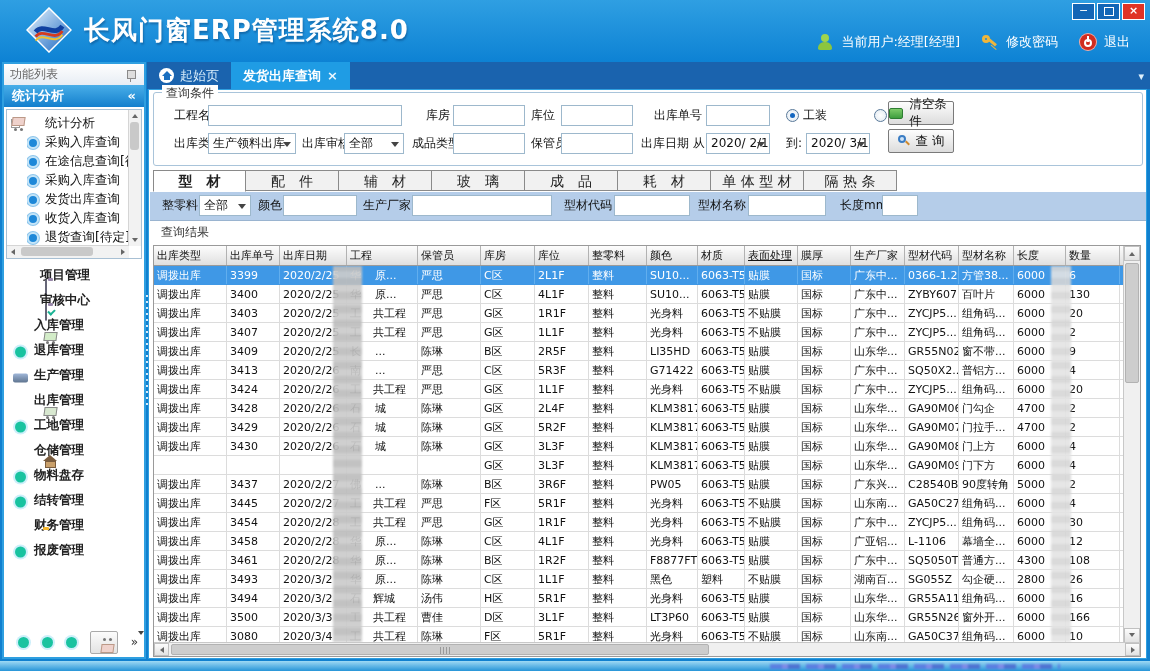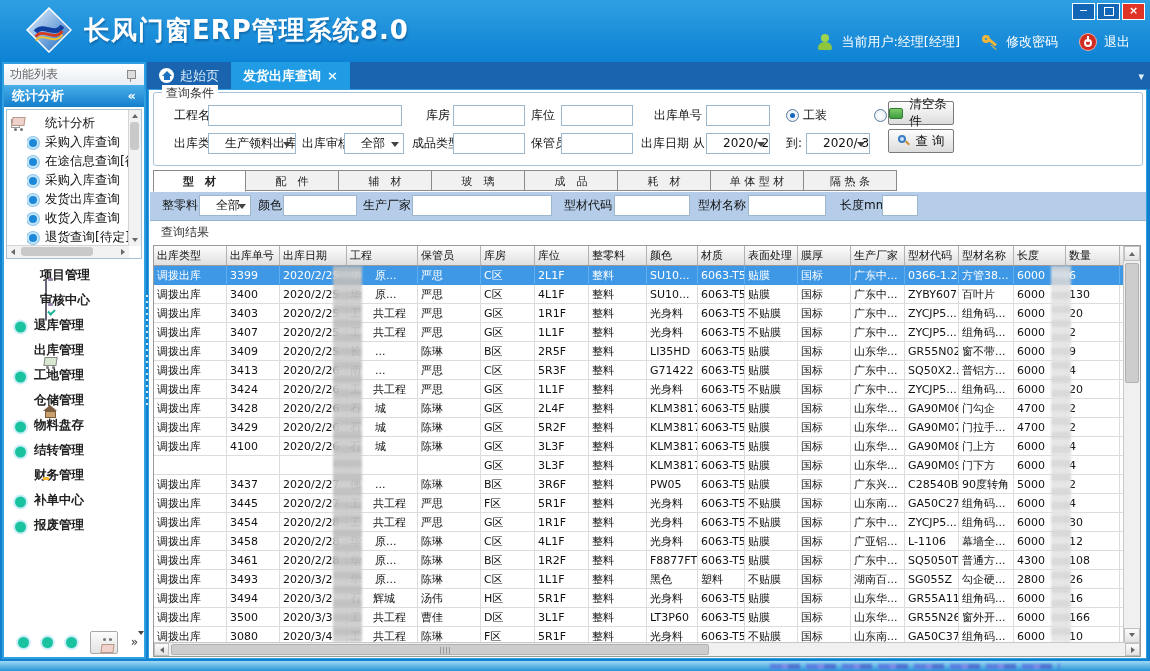--- a/index.html
+++ b/index.html
@@ -86,34 +86,34 @@
   .mini-btn{width:26px;height:21px;border:1px solid #aaa;border-radius:2px;background:linear-gradient(#fcfcfc,#e3e3e3);position:relative;}
   .more-glyph{color:#333;font-size:12px;line-height:10px;text-align:center;}
   .more-glyph .tri{width:0;height:0;border-left:3px solid transparent;border-right:3px solid transparent;border-top:4px solid #444;margin:2px auto 0;}
   .splitter{position:absolute;left:146px;top:295px;width:2px;height:110px;background:repeating-linear-gradient(#d9edfa 0 2px,transparent 2px 6px);}
   
   .main{position:absolute;left:148px;top:89px;width:999px;height:570px;background:#fff;border:1px solid #2f9fe0;box-sizing:border-box;}
   .query{position:absolute;left:4px;top:2px;width:988px;height:72px;border:1px solid #a9c4da;border-radius:3px;}
   .query-legend{position:absolute;left:8px;top:-8px;background:#fff;padding:0 4px;color:#333;font-size:12px;}
   .fld{position:absolute;height:21px;line-height:21px;white-space:nowrap;color:#111;}
   .tin{position:absolute;height:21px;border:1px solid #9db8cc;background:#fff;box-sizing:border-box;font:12px "DejaVu Sans",sans-serif;padding:0 3px;}
-  .combo{position:absolute;height:21px;border:1px solid #9db8cc;background:#fff;box-sizing:border-box;line-height:19px;padding-left:16px;white-space:nowrap;overflow:hidden;}
+  .combo{position:absolute;height:21px;border:1px solid #9db8cc;background:#fff;box-sizing:border-box;line-height:19px;padding-left:4px;white-space:nowrap;overflow:hidden;}
   .combo::after{content:'';position:absolute;right:4px;top:8px;width:0;height:0;border-left:4px solid transparent;border-right:4px solid transparent;border-top:5px solid #444;}
   .radio{position:absolute;display:flex;align-items:center;gap:4px;height:21px;}
   .rdot{width:11px;height:11px;border-radius:50%;border:1px solid #5a7a9a;background:radial-gradient(#fff,#dfe8f0);position:relative;}
   .rdot.on::after{content:'';position:absolute;left:2.5px;top:2.5px;width:5px;height:5px;border-radius:50%;background:#1466c0;}
   .btn{position:absolute;height:24px;border:1px solid #7a7a7a;border-radius:2px;background:linear-gradient(#fdfdfd,#dcdcdc);
        display:flex;align-items:center;justify-content:center;gap:6px;font-size:12.5px;color:#111;box-sizing:border-box;}
   .clear-glyph{width:14px;height:9px;background:linear-gradient(#7ecb6a,#3f9e3f);border:1px solid #2e7d32;border-radius:2px;}
   .mag-icon{width:12px;height:12px;position:relative;}
   .mag-icon::before{content:'';position:absolute;left:0;top:0;width:8px;height:8px;border-radius:50%;border:2px solid #3b7dc4;box-sizing:border-box;background:#cfe4f7;}
   .mag-icon::after{content:'';position:absolute;left:7px;top:7px;width:5px;height:2px;background:#d08a2e;transform:rotate(45deg);}
   
   .mat-tabs{position:absolute;left:4px;top:80px;width:988px;height:22px;border-bottom:1px solid #8a8a8a;display:flex;}
-  .mat-tab{width:93px;height:21px;line-height:21px;text-align:center;font-size:11px;border:1px solid #8a8a8a;border-left:none;
+  .mat-tab{width:93px;height:21px;line-height:21px;text-align:center;font-size:14px;border:1px solid #8a8a8a;border-left:none;
            background:#f1f1f1;white-space:nowrap;overflow:hidden;box-sizing:border-box;color:#222;}
   .mat-tab:first-child{border-left:1px solid #8a8a8a;}
   .mat-tab.active{background:#fff;height:22px;border-bottom:1px solid #fff;font-weight:bold;}
   .filterrow{position:absolute;left:1px;top:102px;width:996px;height:28px;background:#b5cde9;border-bottom:1px solid #9ab4d0;}
   .filterrow .fld{top:3px;}
   .filterrow .tin,.filterrow .combo{top:3px;}
   .results-label{position:absolute;left:12px;top:134px;color:#333;}
   
   .grid{position:absolute;left:4px;top:155px;width:988px;height:412px;border:1px solid #9a9a9a;box-sizing:border-box;background:#fff;}
   .grid-clip{position:absolute;left:0;top:0;width:969px;height:397px;overflow:hidden;}
@@ -240,28 +240,29 @@
       </div>
       <div class="tree-hscroll" style="right:12px">
         <span class="arr lf"></span>
         <span class="arr rt"></span>
         <div class="thumb"></div>
       </div>
     </div>
     <div class="menu">
         <div class="menu-item"><span class="mi clipboard-icon"></span><span>项目管理</span></div>
         <div class="menu-item"><span class="mi clipboard-check-icon"></span><span>审核中心</span></div>
+        <div class="menu-item"><span class="mi cart-in-icon"></span><span>入库管理</span></div>
         <div class="menu-item"><span class="mi dot-icon"></span><span>退库管理</span></div>
+        <div class="menu-item"><span class="mi machine-icon"></span><span>生产管理</span></div>
         <div class="menu-item"><span class="mi cart-out-icon"></span><span>出库管理</span></div>
         <div class="menu-item"><span class="mi dot-icon"></span><span>工地管理</span></div>
         <div class="menu-item"><span class="mi warehouse-icon"></span><span>仓储管理</span></div>
         <div class="menu-item"><span class="mi dot-icon"></span><span>物料盘存</span></div>
         <div class="menu-item"><span class="mi dot-icon"></span><span>结转管理</span></div>
         <div class="menu-item"><span class="mi folder-icon"></span><span>财务管理</span></div>
-        <div class="menu-item"><span class="mi dot-icon"></span><span>补单中心</span></div>
         <div class="menu-item"><span class="mi dot-icon"></span><span>报废管理</span></div>
       </div>
     <div class="side-bottom">
       <span class="dot-icon"></span>
       <span class="dot-icon"></span>
       <span class="dot-icon"></span>
       <span class="mini-btn"><span class="mi cart-return-icon"></span></span>
       <span class="more-glyph">
         <span>»</span>
         <span class="tri"></span>
@@ -350,21 +351,21 @@
                 <th style="width: 66px;">出库类型</th>
                 <th style="width: 46px;">出库单号</th>
                 <th style="width: 60px;">出库日期</th>
                 <th style="width: 64px;">工程</th>
                 <th style="width: 56px;">保管员</th>
                 <th style="width: 47px;">库房</th>
                 <th style="width: 47px;">库位</th>
                 <th style="width: 51px;">整零料</th>
                 <th style="width: 44px;">颜色</th>
                 <th style="width: 40px;">材质</th>
-                <th style="width: 46px;">表面处理</th>
+                <th style="width: 46px; text-decoration: underline;">表面处理</th>
                 <th style="width: 46px;">膜厚</th>
                 <th style="width: 47px;">生产厂家</th>
                 <th style="width: 47px;">型材代码</th>
                 <th style="width: 48px;">型材名称</th>
                 <th style="width: 45px;">长度</th>
                 <th style="width: 47px;">数量</th>
                 <th style="width: 50px;">出库长度</th>
               </tr>
             </thead>
           <tbody>
@@ -543,21 +544,21 @@
                 <td>国标</td>
                 <td>山东华...</td>
                 <td>GA90M07.</td>
                 <td>门拉手...</td>
                 <td>4700</td>
                 <td>2</td>
                 <td>9.4</td>
               </tr>
               <tr>
                 <td>调拨出库</td>
-                <td>4100</td>
+                <td>3430</td>
                 <td>2020/2/26</td>
                 <td><span>石</span><i class="gap" style="width: 14px;"></i><span>城</span></td>
                 <td>陈琳</td>
                 <td>G区</td>
                 <td>3L3F</td>
                 <td>整料</td>
                 <td>KLM3817</td>
                 <td>6063-T5</td>
                 <td>贴膜</td>
                 <td>国标</td>

